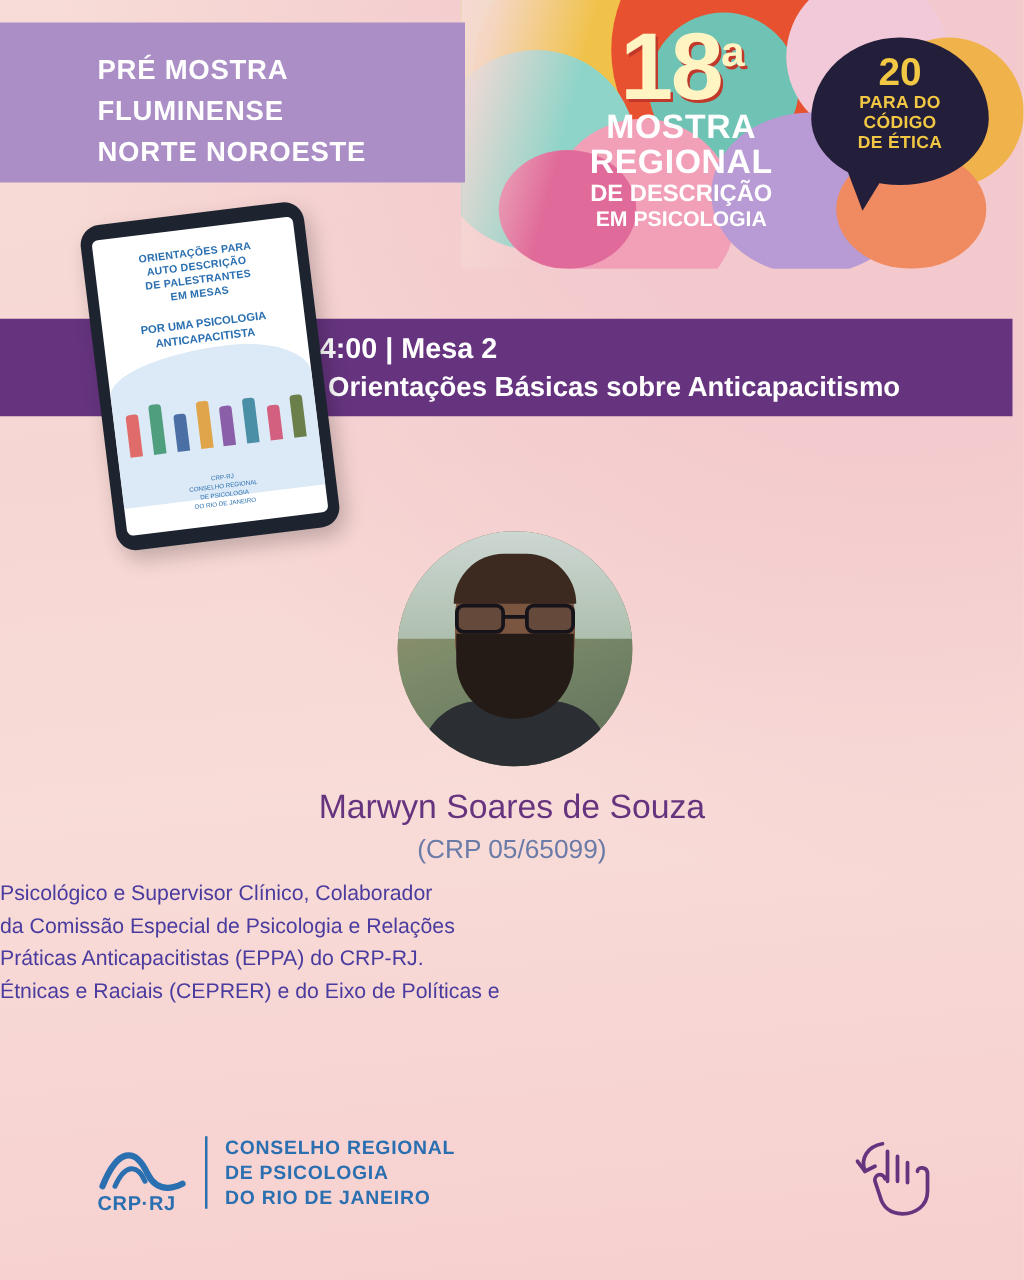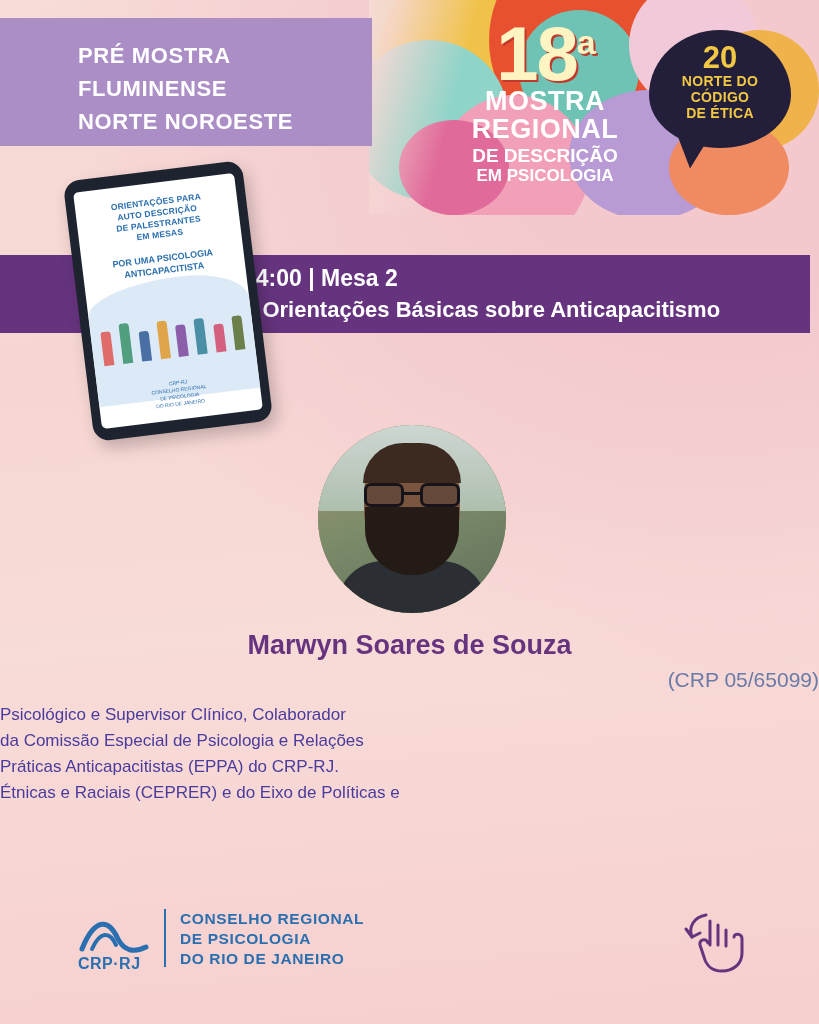--- a/index.html
+++ b/index.html
@@ -144,24 +144,24 @@
   .ph-glass{position:absolute;left:50%;top:58px;transform:translateX(-50%);width:96px;height:24px;}
   .ph-glass i{position:absolute;top:0;width:40px;height:24px;border:3px solid #16131a;border-radius:7px;box-sizing:border-box;background:rgba(40,35,45,.25);}
   .ph-glass i.l{left:0;}
   .ph-glass i.r{right:0;}
   .ph-glass b{position:absolute;left:40px;top:9px;width:16px;height:3px;background:#16131a;}
   .ph-body{position:absolute;left:50%;bottom:-6px;transform:translateX(-50%);width:150px;height:58px;border-radius:46px 46px 0 0;background:#2b2f33;}
 
   
   .sp-name{
     position:absolute;left:0;right:0;top:630px;text-align:center;
-    color:#66347f;font-weight:bold;font-size:27px;
+    color:#66347f;font-weight:normal;font-size:27px;
   }
   .sp-crp{
-    position:absolute;left:0;right:0;top:668px;text-align:right;
+    position:absolute;left:0;right:0;top:668px;text-align:center;
     color:#6a7ba8;font-size:21px;
   }
   .sp-bio{
     position:absolute;left:0;right:0;top:702px;text-align:left;
     color:#4a3b9e;font-size:17px;line-height:26px;
   }
 
   
   .logo{
     position:absolute;left:78px;top:905px;width:330px;height:72px;
@@ -197,21 +197,21 @@
   <div class="mostra-block">
     <div class="num18"><span>18</span><sup>a</sup></div>
     <div class="mostra-line1">MOSTRA</div>
     <div class="mostra-line2">REGIONAL</div>
     <div class="mostra-line3">DE DESCRIÇÃO</div>
     <div class="mostra-line4">EM PSICOLOGIA</div>
   </div>
 
   <div class="badge20">
     <div class="n">20</div>
-    <div class="t">NORTE DO</div>
+    <div class="t">PARA DO</div>
     <div class="t">CÓDIGO</div>
     <div class="t">DE ÉTICA</div>
   </div>
 
   <div class="top-ribbon">
     <div class="txt">
       <div>PRÉ MOSTRA</div>
       <div>FLUMINENSE</div>
       <div>NORTE NOROESTE</div>
     </div>

